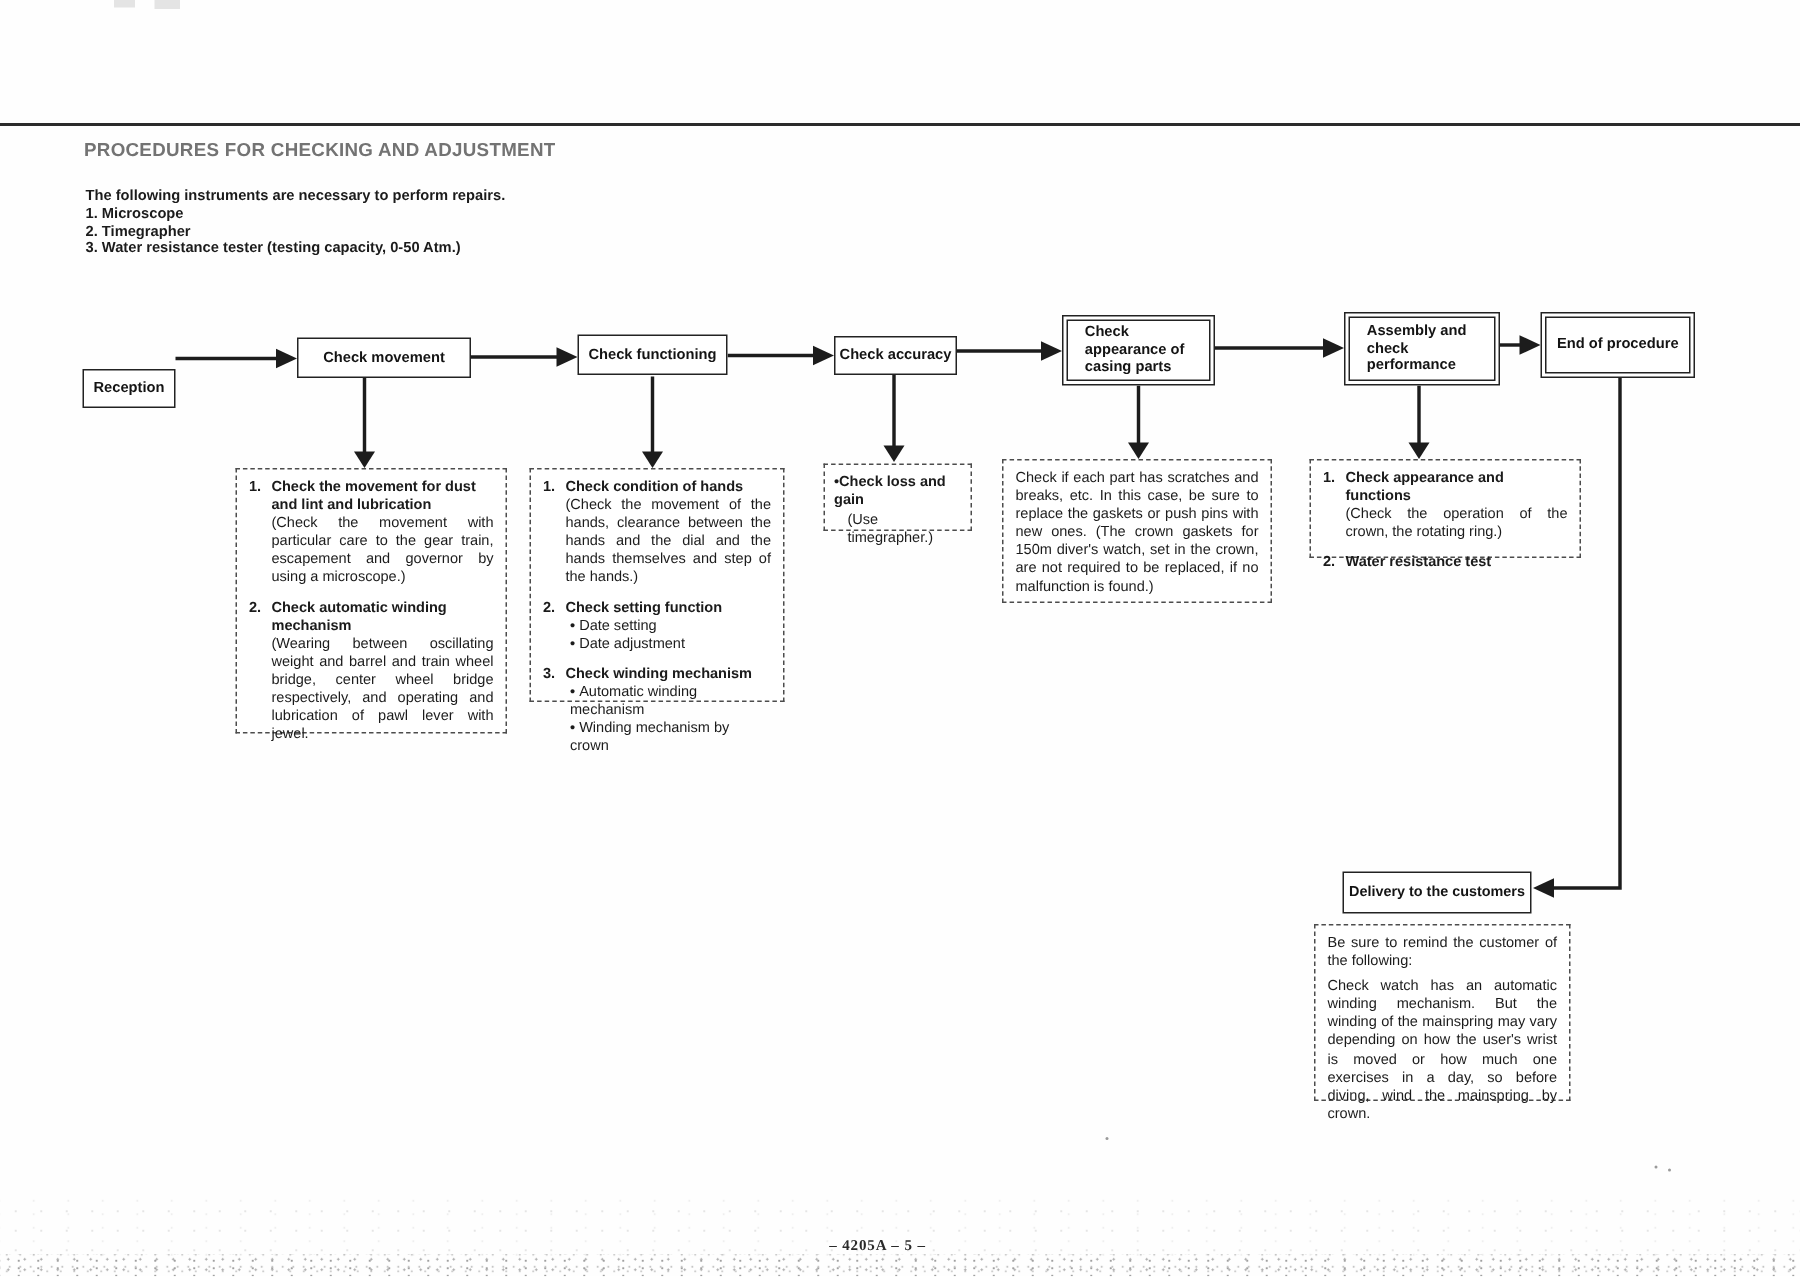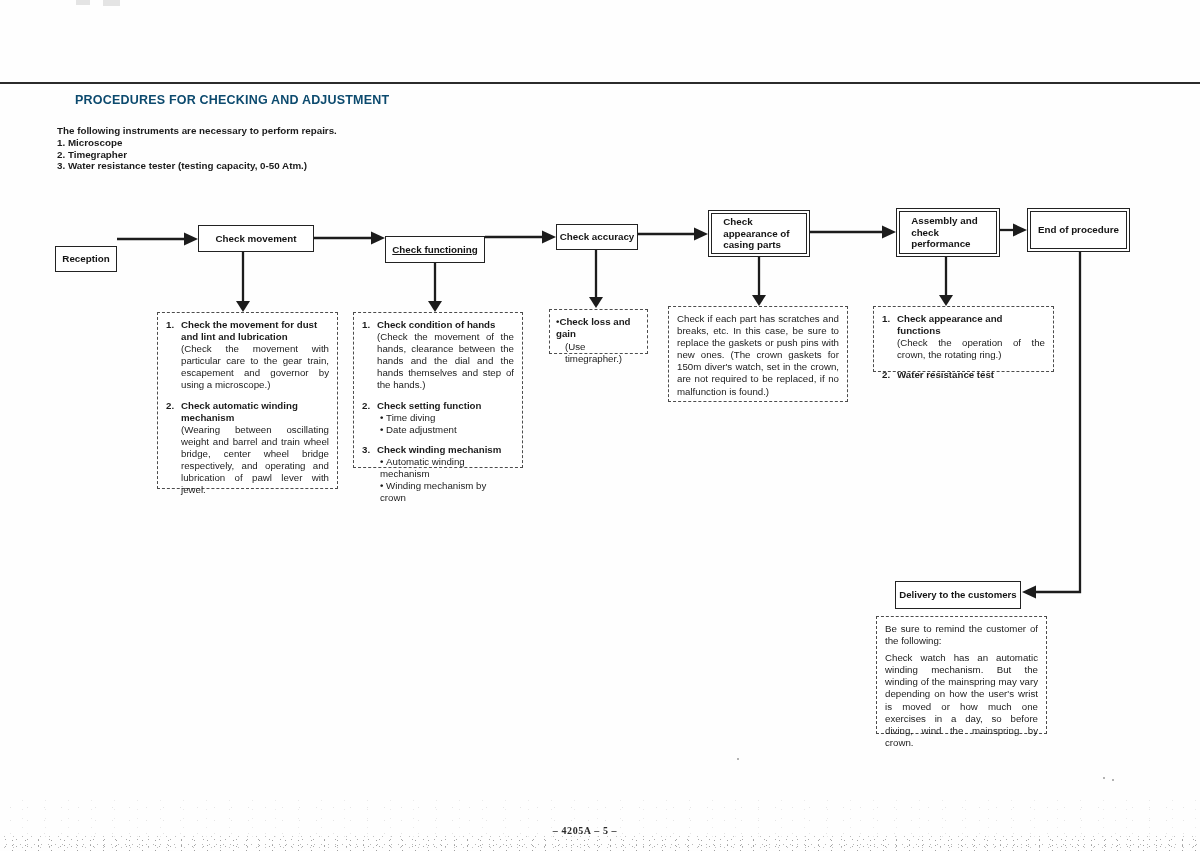--- a/index.html
+++ b/index.html
@@ -3,36 +3,36 @@
 <meta charset="utf-8">
 <style>
   html,body{margin:0;padding:0;background:#ffffff;}
   .page{position:relative;width:1200px;height:851px;background:#fefefe;overflow:hidden;
         font-family:"Liberation Sans",sans-serif;color:#1b1b1b;}
   .top-rule{position:absolute;left:0;top:82px;width:1200px;height:2px;background:#2b2b2b;}
   .mark{position:absolute;background:#e4e4e4;}
   .m1{left:76px;top:0;width:14px;height:5px;}
   .m2{left:103px;top:0;width:17px;height:6px;}
 
-  .title{position:absolute;left:75px;top:93px;margin:0;font-size:12.5px;font-weight:bold;
-         letter-spacing:.2px;color:#0c4a6e;}
+  .title{position:absolute;left:56px;top:93px;margin:0;font-size:12.5px;font-weight:bold;
+         letter-spacing:.2px;color:#737373;}
   .intro{position:absolute;left:57px;top:125px;font-size:9.8px;font-weight:bold;line-height:11.8px;}
 
   
   .node{position:absolute;background:#fff;border:1.6px solid #222;box-sizing:border-box;
         display:flex;align-items:center;justify-content:center;text-align:center;
         font-size:9.8px;font-weight:bold;line-height:11.5px;color:#141414;}
   .double{border:1.2px solid #222;}
   .double .inner{position:absolute;inset:2.2px;border:1.4px solid #222;display:flex;
         align-items:center;justify-content:center;text-align:right;}
   .double .inner.left{justify-content:flex-start;text-align:left;padding-left:11px;padding-right:4px;}
 
   .n-reception{left:55px;top:226px;width:62px;height:26px;margin-top:20px;}
   .n-movement{left:198px;top:225px;width:116px;height:27px;}
-  .n-functioning{left:385px;top:236px;width:100px;height:27px;text-decoration:underline;}
+  .n-functioning{left:385px;top:223px;width:100px;height:27px;}
   .n-accuracy{left:556px;top:224px;width:82px;height:26px;}
   .n-appearance{left:708px;top:210px;width:102px;height:47px;}
   .n-assembly{left:896px;top:208px;width:104px;height:49px;}
   .n-end{left:1027px;top:208px;width:103px;height:44px;}
   .n-delivery{left:895px;top:581px;width:126px;height:28px;font-size:9.6px;}
 
   
   .connectors{position:absolute;left:0;top:0;}
   .connectors path{stroke:#1c1c1c;stroke-width:2.3;fill:none;}
   .connectors polygon{fill:#1c1c1c;stroke:none;}
@@ -183,21 +183,21 @@
 
   <div class="dashed d-b">
     <div class="item">
       <span class="inum">1.</span>
       <div class="ititle">Check condition of hands</div>
       <div class="ibody">(Check the movement of the hands, clearance between the hands and the dial and the hands themselves and step of the hands.)</div>
     </div>
     <div class="item">
       <span class="inum">2.</span>
       <div class="ititle">Check setting function</div>
-      <div class="bullet"><span>Time diving</span></div>
+      <div class="bullet"><span>Date setting</span></div>
       <div class="bullet"><span>Date adjustment</span></div>
     </div>
     <div class="item">
       <span class="inum">3.</span>
       <div class="ititle">Check winding mechanism</div>
       <div class="bullet"><span>Automatic winding mechanism</span></div>
       <div class="bullet"><span>Winding mechanism by crown</span></div>
     </div>
   </div>
 

